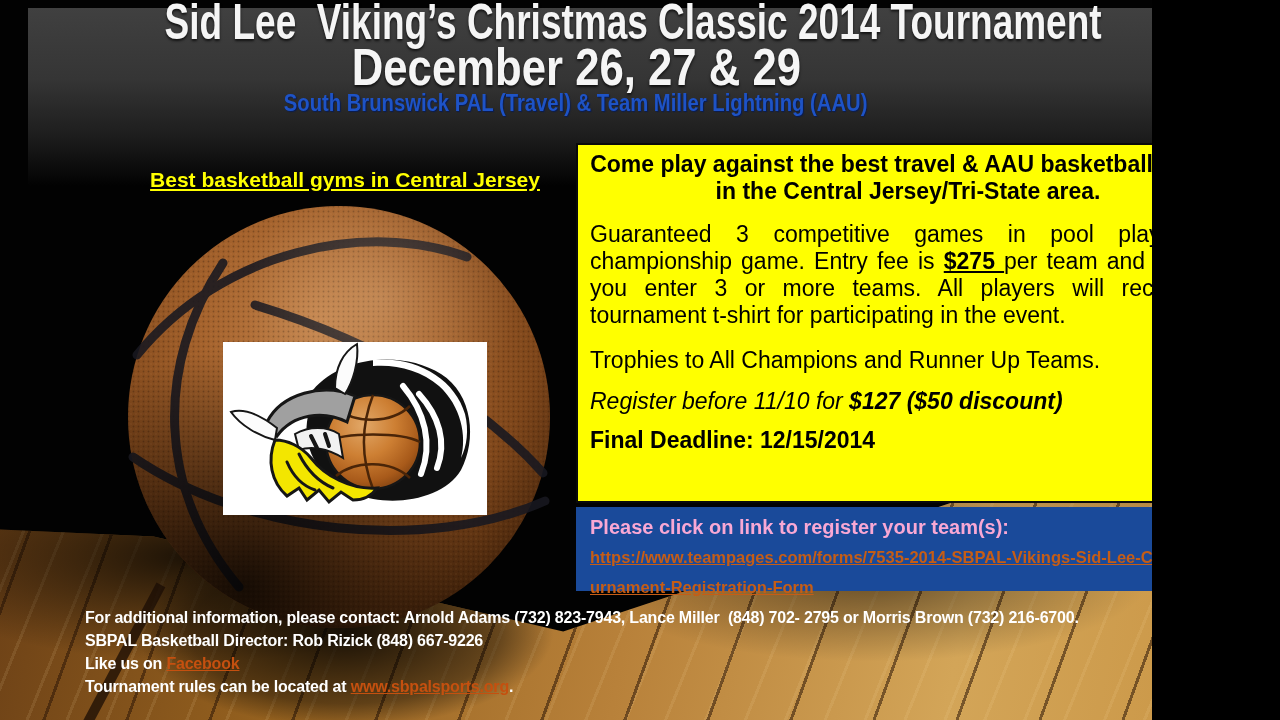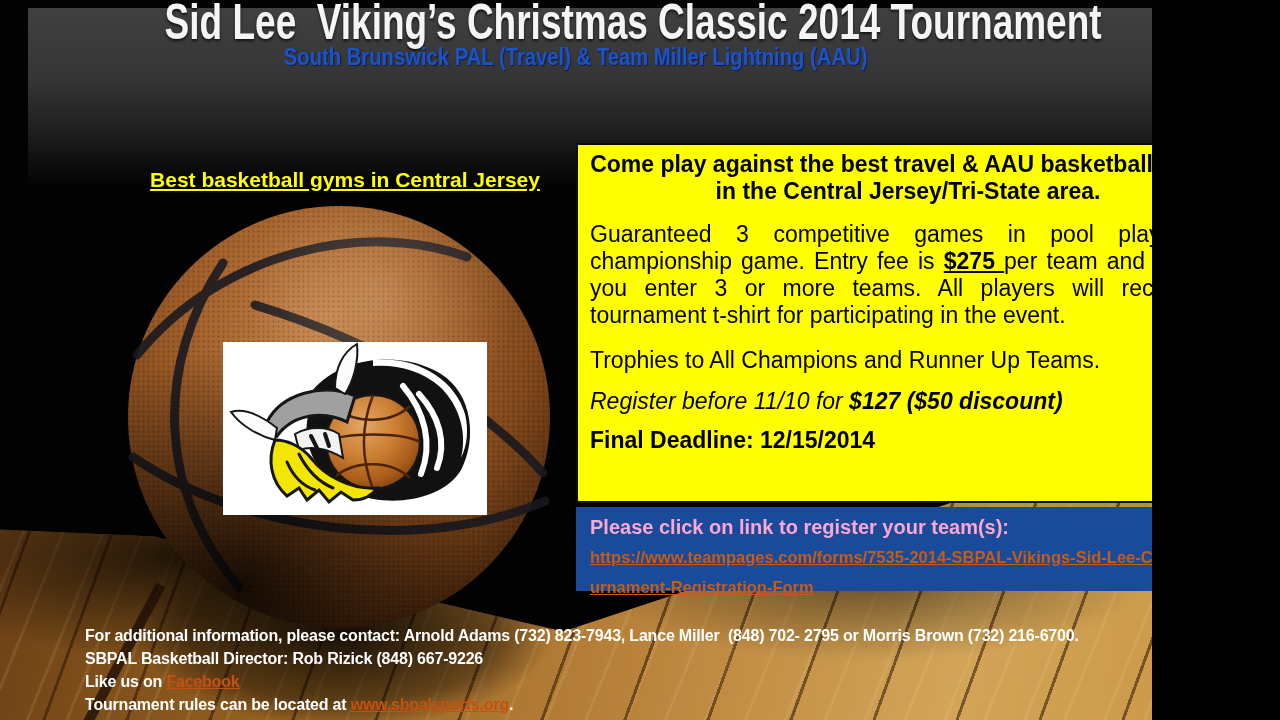--- a/index.html
+++ b/index.html
@@ -58,21 +58,21 @@
   .fee{font-weight:bold;text-decoration:underline;}
 
   
   .reg-box{position:absolute;left:576px;top:507px;width:664px;height:84px;z-index:4;
     background:#1a4a9a;box-sizing:border-box;padding:6px 14px;}
   .reg-head{color:#f9a8d4;font-weight:bold;font-size:20px;line-height:24px;margin:2px 0 3px;}
   .reg-link{display:block;color:#c55d16;font-size:16.5px;font-weight:bold;line-height:30px;
     text-decoration:underline;word-break:break-all;cursor:pointer;}
 
   
-  .footer{position:absolute;left:85px;top:624px;width:1170px;z-index:6;
+  .footer{position:absolute;left:85px;top:606px;width:1170px;z-index:6;
     color:#fff;font-size:16px;font-weight:bold;line-height:23px;letter-spacing:-0.2px;}
   .footer p{margin:0;white-space:nowrap;}
   .footer .pre{white-space:pre;}
   .flink{color:#c5500f;text-decoration:underline;cursor:pointer;}
 </style>
 </head>
 <body>
 
 <div class="stage">
 
@@ -113,20 +113,21 @@
         <path d="M 96,58 C 28,160 30,285 112,382"></path>
       </g>
       <circle cx="212" cy="212" r="211" fill="url(#shadeG)"></circle>
       <circle cx="212" cy="212" r="211" fill="url(#hlG)"></circle>
     </svg>
   </div>
 
   <div class="banner"></div>
   <div class="titles">
     <div class="t1"><span class="cond">Sid Lee  Viking’s Christmas Classic 2014 Tournament</span></div>
+    <div class="t2"><span class="cond">December 26, 27 &amp; 29</span></div>
     <div class="t3"><span class="cond">South Brunswick PAL (Travel) &amp; Team Miller Lightning (AAU)</span></div>
   </div>
 
   <a class="gyms">Best basketball gyms in Central Jersey</a>
 
   <div class="logo-box">
     <svg viewBox="0 0 264 173">
       <defs>
         <radialGradient id="lballG" cx="40%" cy="32%" r="75%">
           <stop offset="0%" stop-color="#e2a868"></stop>

